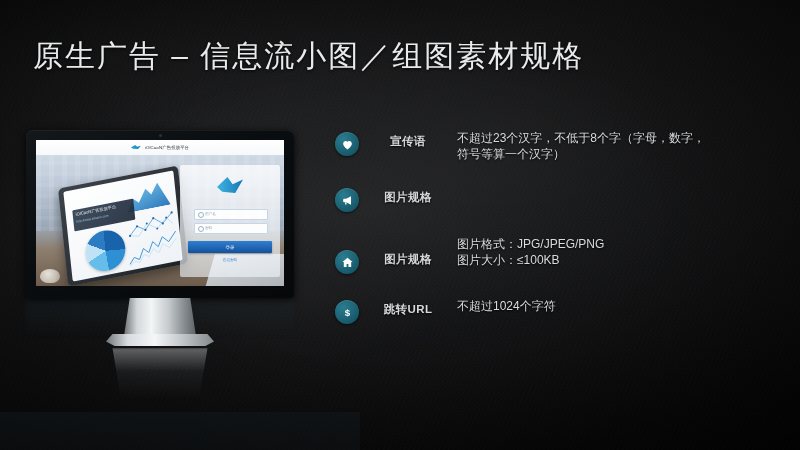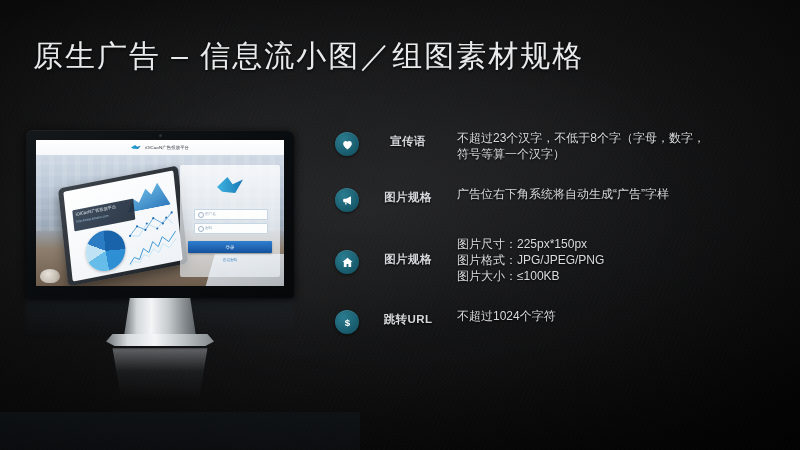--- a/index.html
+++ b/index.html
@@ -303,34 +303,30 @@
     </div>
 
     <div class="row">
       <div class="ic">
         <svg width="13" height="13" viewBox="0 0 24 24" fill="#ffffff">
           <path d="M18.5 4.2v15.6L9.4 15.1H6.3c-1.3 0-2.3-1-2.3-2.3v-1.6c0-1.3 1-2.3 2.3-2.3h3.1l9.1-4.7z"></path>
           <rect x="7.6" y="15" width="2.6" height="4.6" rx="1.1"></rect>
         </svg>
       </div>
       <div class="lbl">图片规格</div>
-      <div class="val">
-        <div>广告位右下角系统将自动生成“广告”字样</div>
-      </div>
     </div>
 
     <div class="row tall">
       <div class="ic">
         <svg width="13" height="13" viewBox="0 0 24 24" fill="#ffffff">
           <path d="M12 3.2L2.6 11h2.6v9.1h5.1v-5.3h3.4v5.3h5.1V11h2.6L12 3.2z"></path>
         </svg>
       </div>
       <div class="lbl">图片规格</div>
       <div class="val">
-        <div>图片尺寸：225px*150px</div>
         <div>图片格式：JPG/JPEG/PNG</div>
         <div>图片大小：≤100KB</div>
       </div>
     </div>
 
     <div class="row">
       <div class="ic">
         <svg width="13" height="13" viewBox="0 0 24 24" fill="#ffffff">
           <text x="12" y="18.6" font-size="18" font-family="Liberation Sans, sans-serif" font-weight="bold" text-anchor="middle">$</text>
         </svg>

